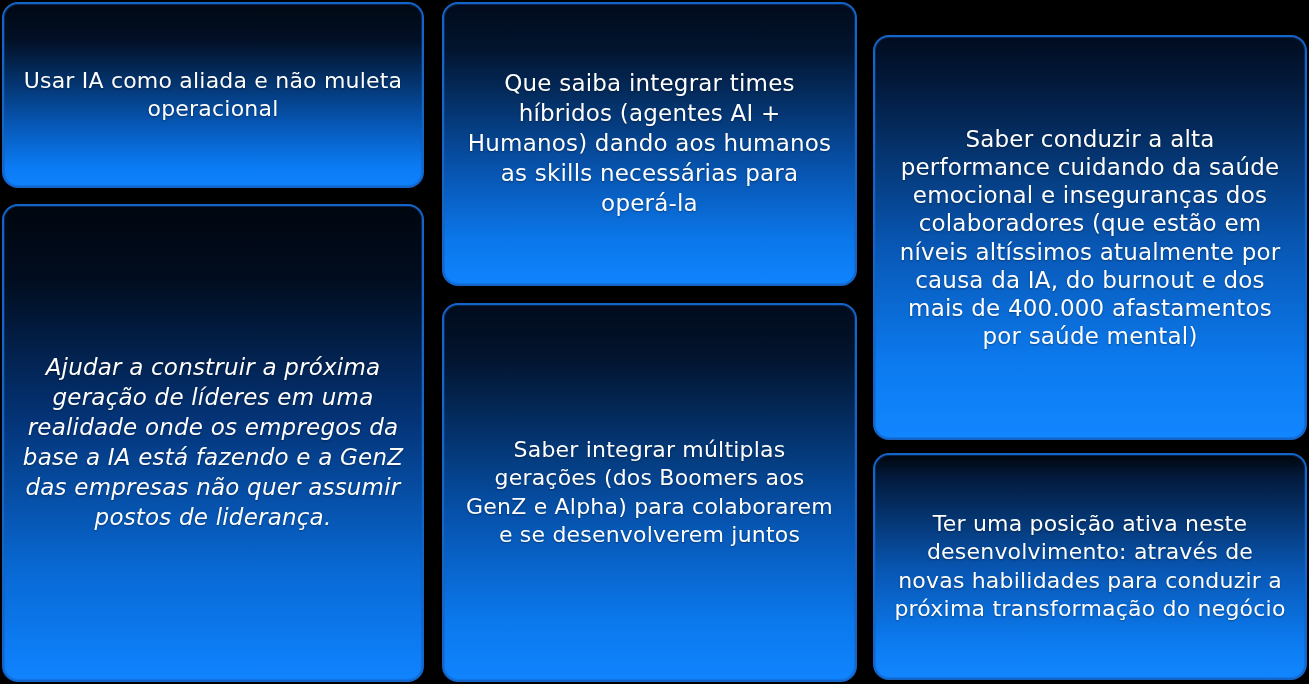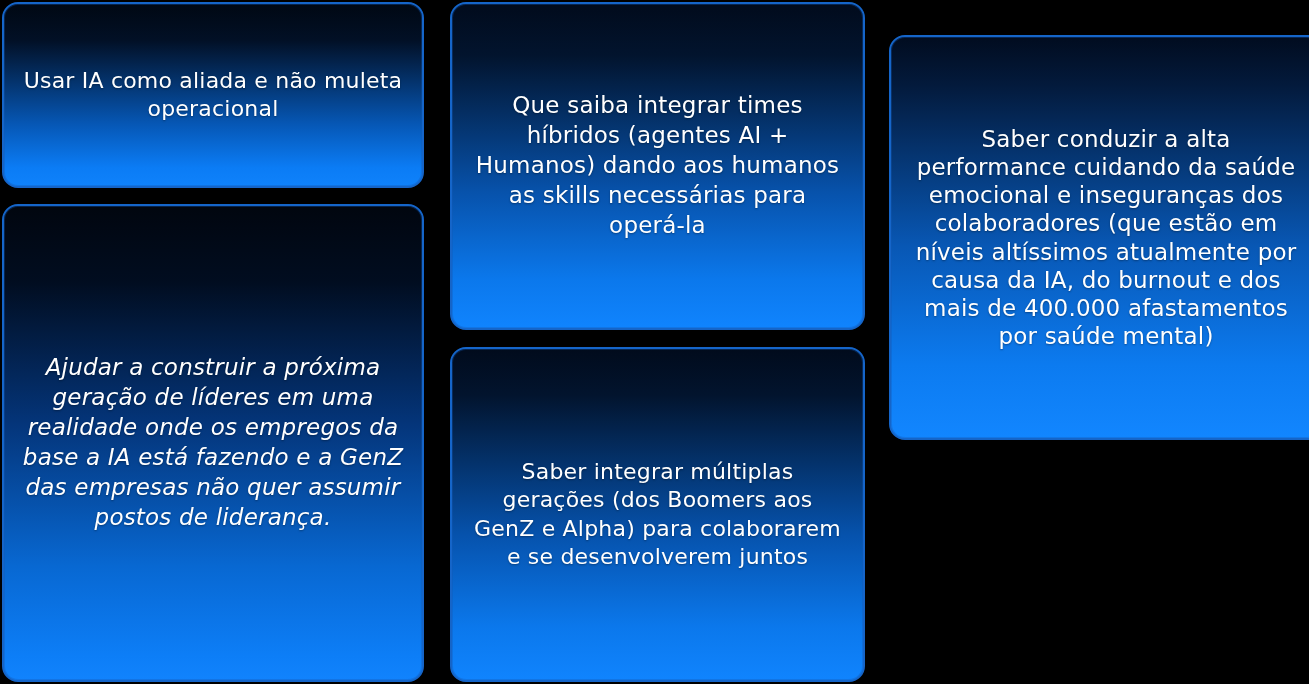--- a/index.html
+++ b/index.html
@@ -13,21 +13,21 @@
     font-family: "DejaVu Sans", sans-serif;
     overflow: hidden;
   }
   .board {
     position: relative;
     width: 1309px;
     height: 684px;
     background: #000000;
     display: grid;
     grid-template-columns: 428px 439px 442px;
-    column-gap: 8px;
+    column-gap: 0px;
   }
   .col {
     position: relative;
     display: flex;
     flex-direction: column;
     padding: 0;
   }
   .card {
     position: relative;
     box-sizing: border-box;
@@ -60,21 +60,21 @@
   .c1-b {
     margin: 16px 4px 2px 2px;
     flex: 1;
     background: linear-gradient(180deg, #01060f 0%, #010d20 16%, #04357a 46%, #0868d2 76%, #0d7ef7 95%, #1183fd 100%);
     font-style: italic;
   }
 
   
   .c2-wrap { padding: 2px 10px 2px 14px; }
   .c2-a {
-    height: 328px;
+    height: 284px;
     background: linear-gradient(180deg, #010b1c 0%, #02142e 16%, #0752ab 58%, #0b78ec 85%, #1084fe 100%);
   }
   .c2-b {
     margin-top: 17px;
     flex: 1;
     background: linear-gradient(180deg, #010b1c 0%, #02142e 14%, #0652ac 56%, #0b78ec 84%, #1084fe 100%);
     align-items: center;
   }
 
   
@@ -112,15 +112,18 @@
     </div>
     <div class="card c2-b">
       <div class="txt">Saber integrar múltiplas gerações (dos Boomers aos GenZ e Alpha) para colaborarem e se desenvolverem juntos</div>
     </div>
   </div>
 
   <div class="col c3-wrap">
     <div class="card c3-a">
       <div class="txt">Saber conduzir a alta performance cuidando da saúde emocional e inseguranças dos colaboradores (que estão em níveis altíssimos atualmente por causa da IA, do burnout e dos mais de 400.000 afastamentos por saúde mental)</div>
     </div>
+    <div class="card c3-b">
+      <div class="txt">Ter uma posição ativa neste desenvolvimento: através de novas habilidades para conduzir a próxima transformação do negócio</div>
+    </div>
   </div>
 
 </div>
 
 </body></html>

